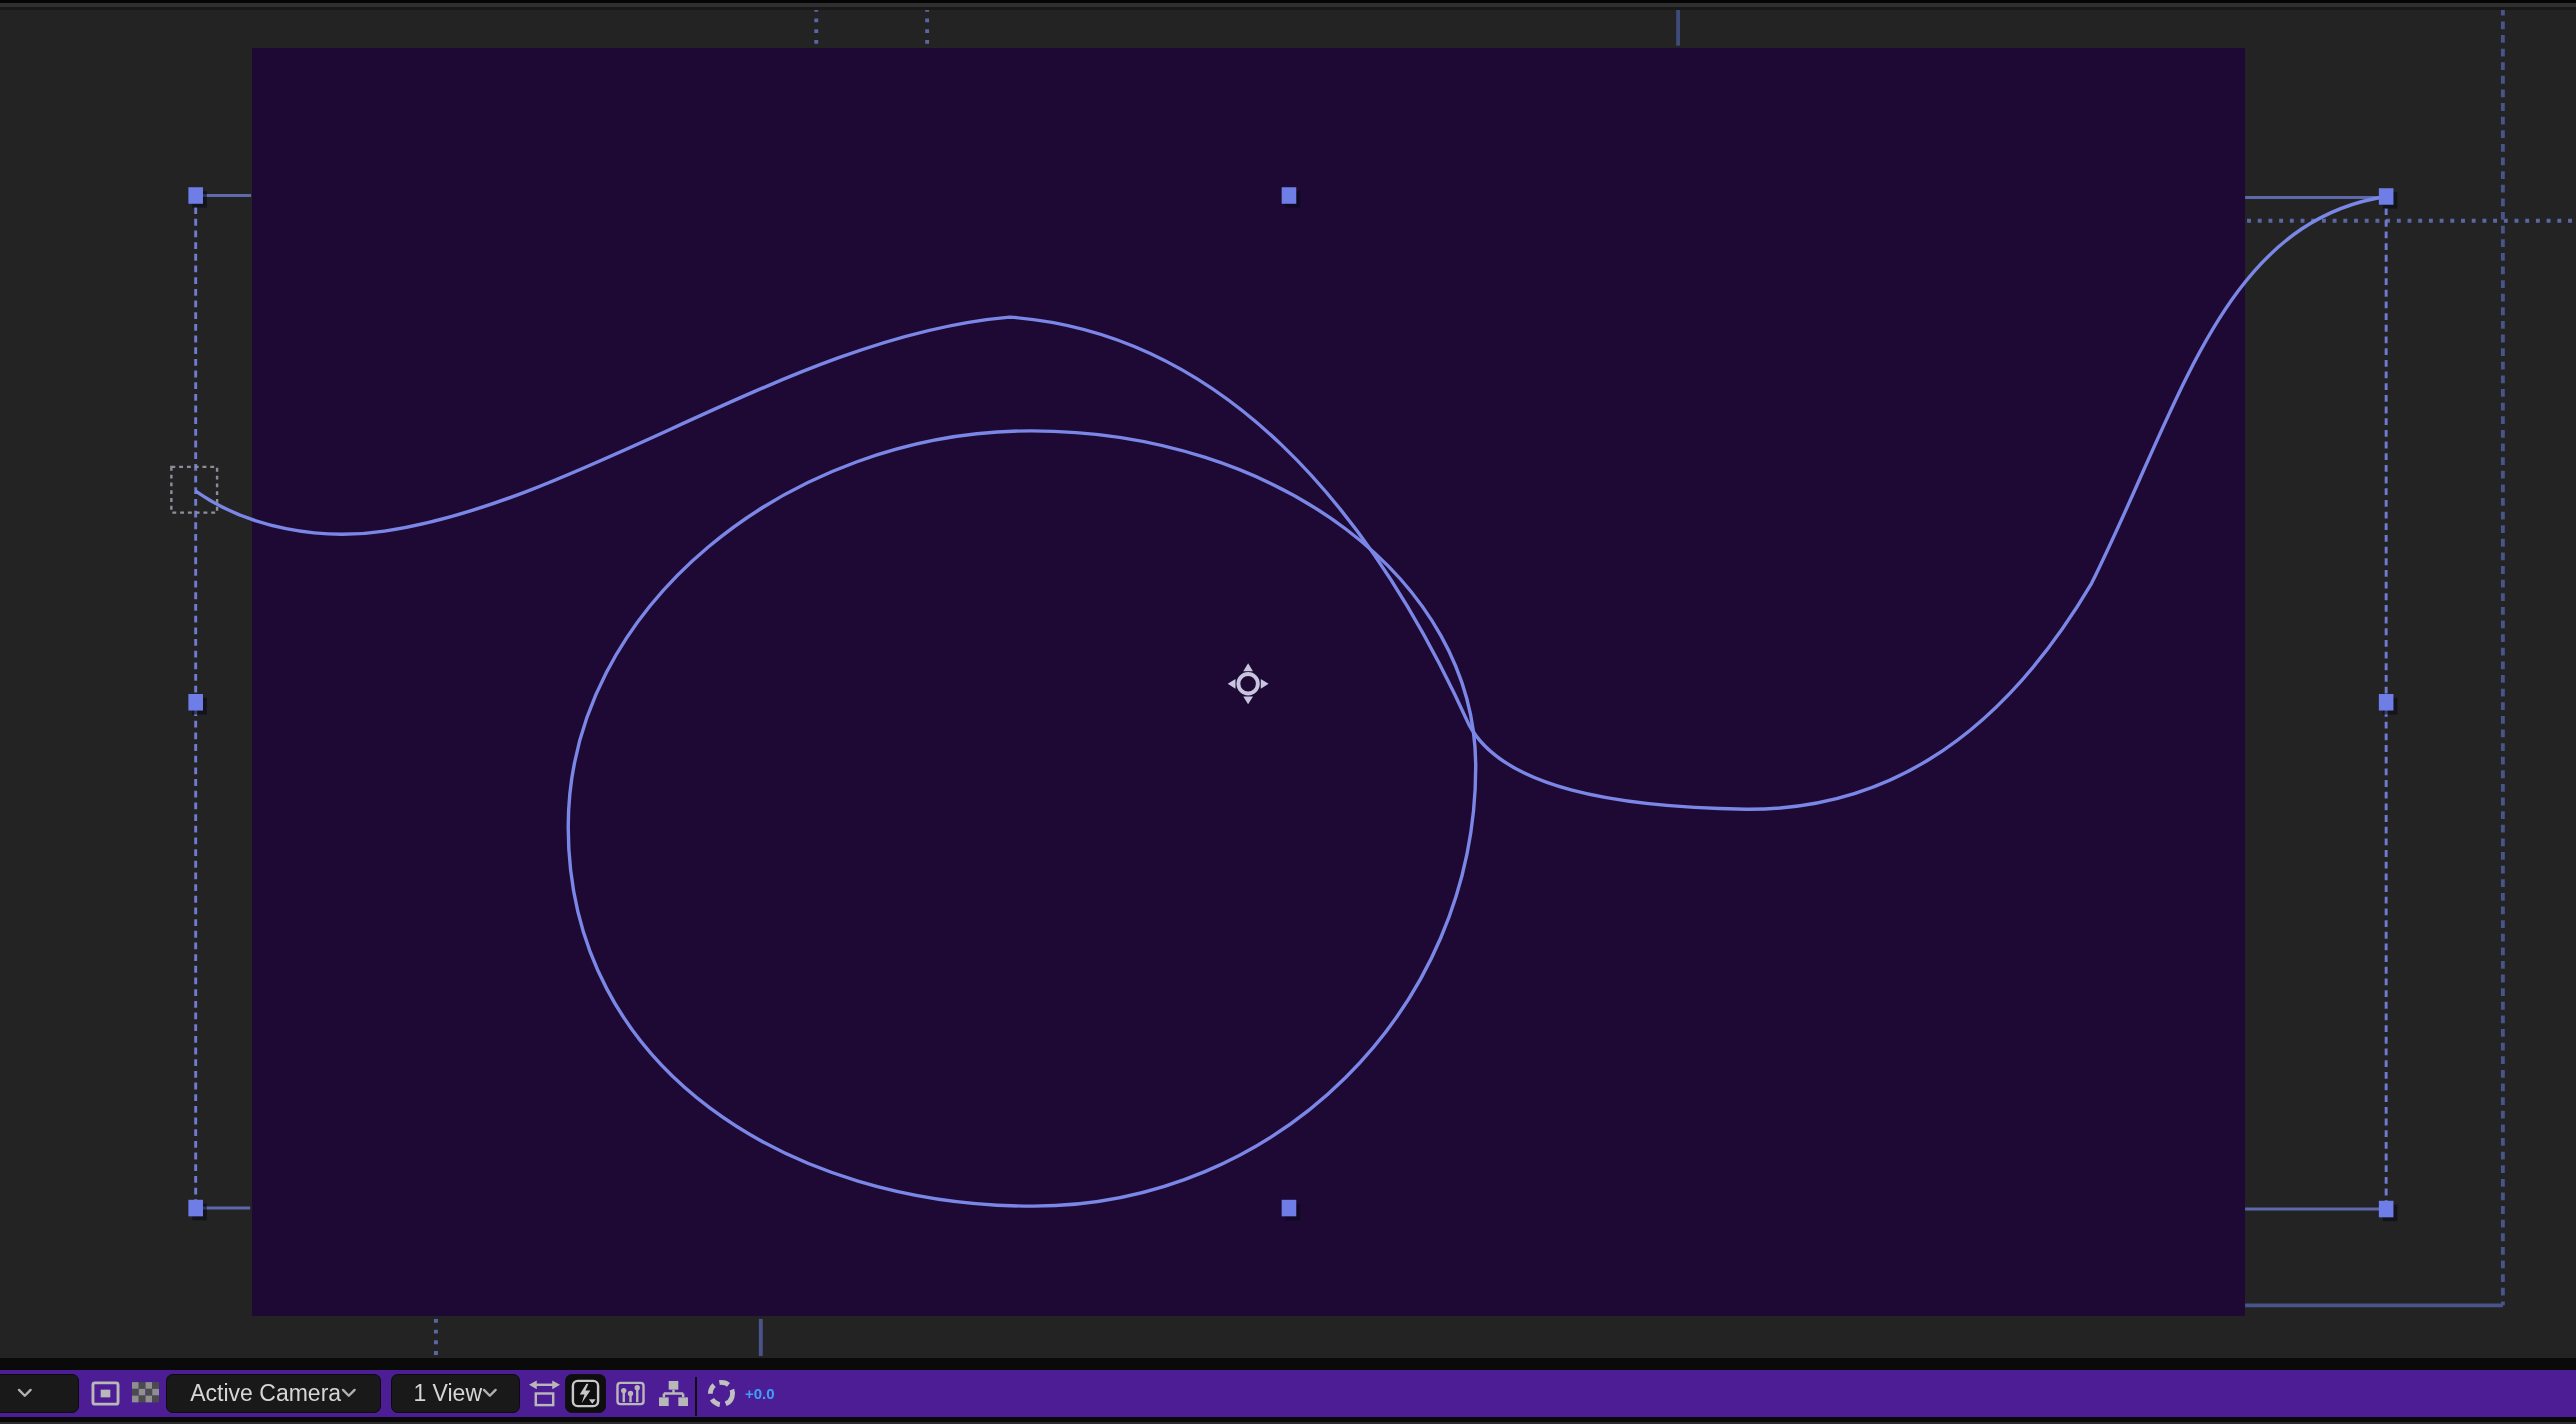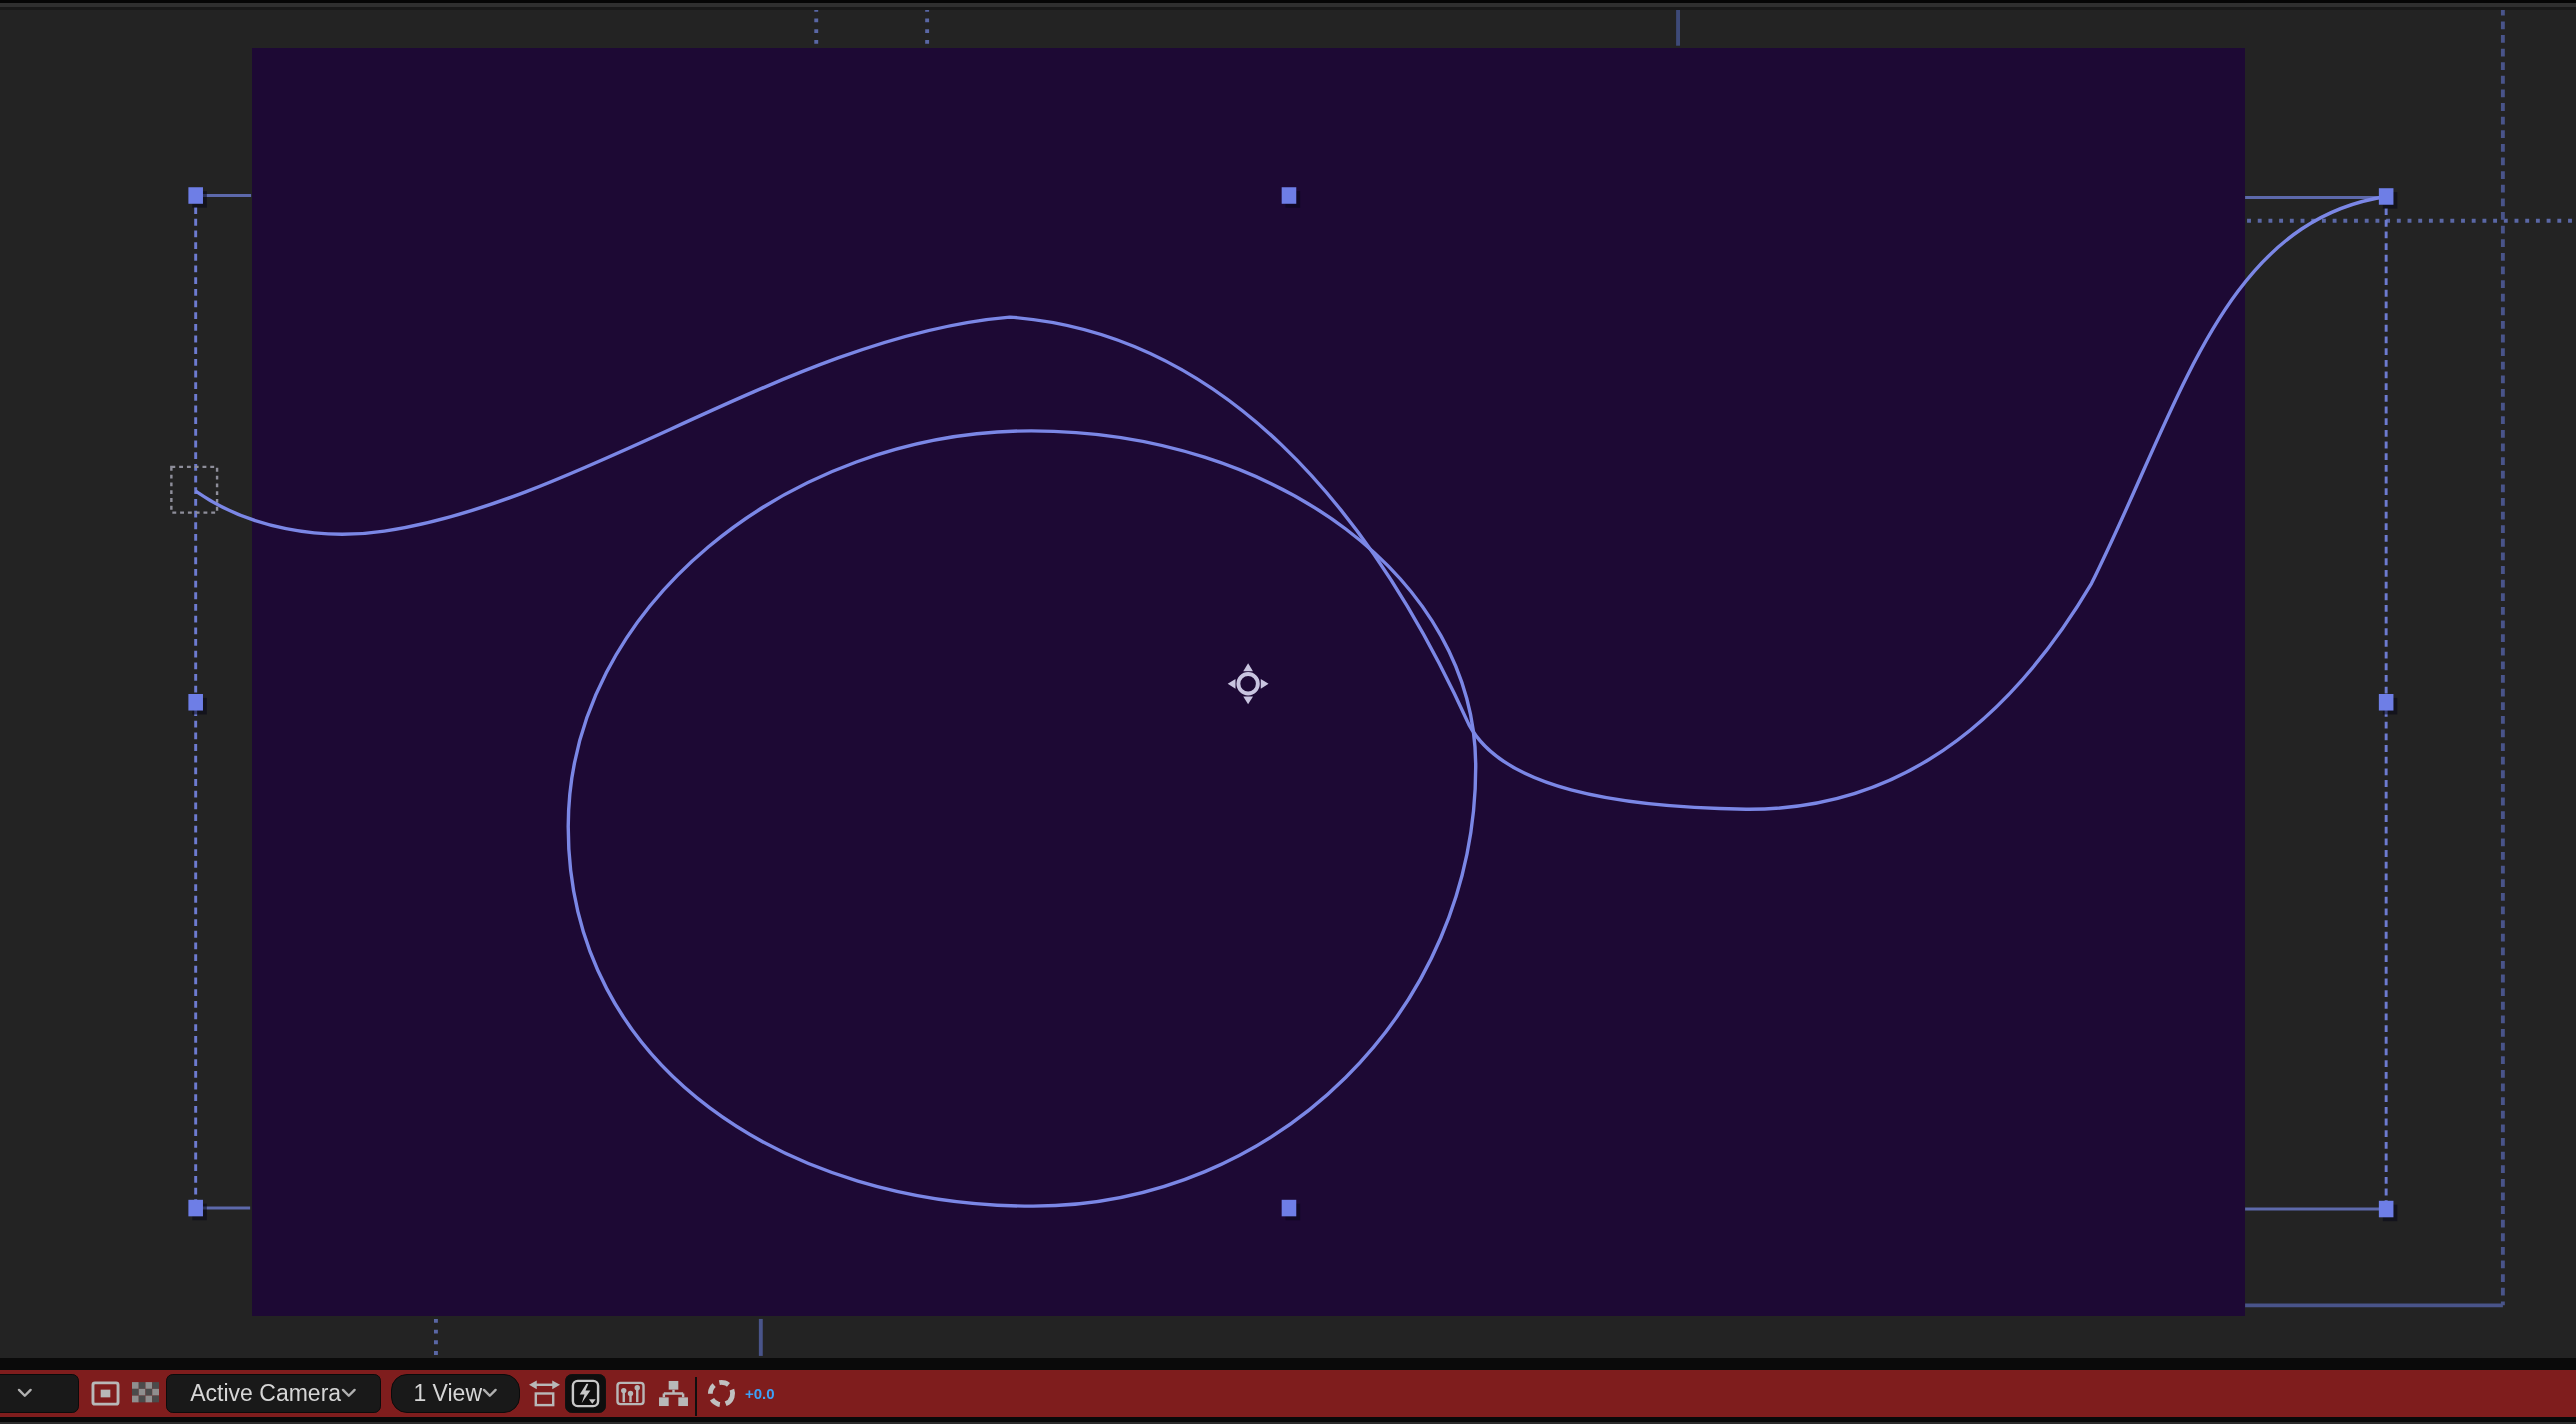--- a/index.html
+++ b/index.html
@@ -29,21 +29,21 @@
   .sb-main{position:relative;height:47px;background:#1d1d1d;color:#b8b8b8;}
   .sb-bot1{height:4.9px;background:#090909;}
   .sb-bot2{height:2.9px;background:#2c2c2c;}
 
   .sb-main > div{position:absolute;top:3.9px;height:39px;display:flex;align-items:center;justify-content:center;box-sizing:border-box;}
   .well{background:#191919;border:1.9px solid #0b0b0b;border-radius:6.8px;}
   .well-res{left:-15.6px;width:95px;justify-content:flex-end;padding-right:13.6px;}
   .btn-roi{left:86px;width:39px;}
   .btn-grid{left:126px;width:39px;}
   .well-camera{left:166px;width:215px;justify-content:space-between;padding:0 15.6px;}
-  .well-view{left:391px;width:129px;justify-content:space-between;padding:0 13.6px;border-radius:16px;}
+  .well-view{left:391px;width:129px;justify-content:space-between;padding:0 13.6px;}
   .btn-par{left:526px;width:37px;}
   .well-fast{left:565px;width:41px;background:#0e0e0e;border:1.9px solid #111;border-radius:6.8px;}
   .btn-timeline{left:612px;width:37px;}
   .btn-flow{left:654px;width:39px;}
   .sb-divider{left:695px;width:1.9px;top:7.8px !important;height:31px;background:#0f0f0f;}
   .btn-shutter{left:702px;width:39px;}
   .exposure{left:741px;width:auto;padding:0 3.9px;font-size:15px;font-weight:bold;}
   .sb-label{font-size:23px;color:#d6d6d6;white-space:nowrap;}
   .ic{display:block;}
 </style>
@@ -134,21 +134,21 @@
       <rect x="2445.5" y="713.5" width="15" height="17"></rect>
       <rect x="193.5" y="1233.5" width="15" height="17"></rect>
       <rect x="1317.5" y="1233.5" width="15" height="17"></rect>
       <rect x="2445.5" y="1234.5" width="15" height="17"></rect>
     </g>
   </g>
 </svg>
 
 <div class="statusbar">
   <div class="sb-sep"></div>
-  <div class="sb-main" style="background-color: #7f1d1d;">
+  <div class="sb-main" style="background-color: #4c1d95;">
 
     <div class="well well-res">
       <svg class="ic" width="15.6" height="9.7" viewBox="0 0 16 10">
         <polyline points="2,2 8,8 14,2" fill="none" stroke="#b0b0b0" stroke-width="2.5" stroke-linecap="round" stroke-linejoin="round"></polyline>
       </svg>
     </div>
 
     <div class="btn-roi">
       <svg class="ic" width="29" height="27" viewBox="0 0 30 28">
         <rect x="2" y="3" width="26" height="22" rx="2" fill="none" stroke="#b8b8b8" stroke-width="3"></rect>

